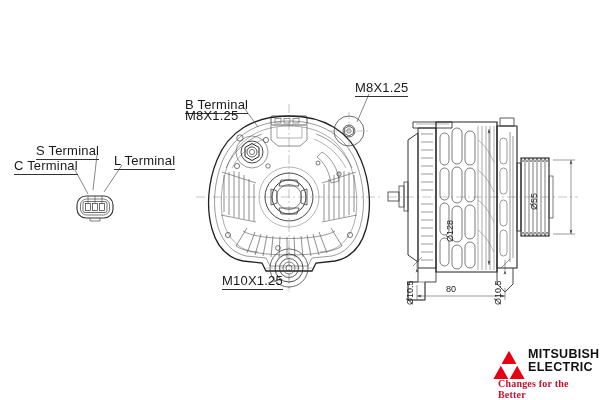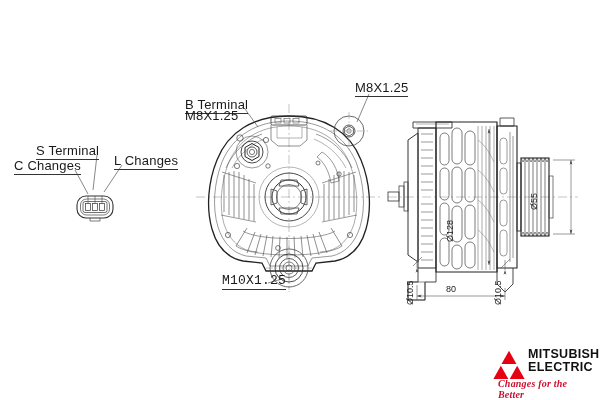--- a/index.html
+++ b/index.html
@@ -62,21 +62,20 @@
     font-size: 12.5px;
     line-height: 13px;
     color: #111111;
     letter-spacing: 0.3px;
   }
   .logo-tag {
     position: absolute;
     left: 6px;
     top: 30px;
     font-family: "Liberation Serif", serif;
-    font-style: italic;
     font-weight: bold;
     font-size: 10px;
     color: #c8102e;
     letter-spacing: 0.2px;
   }
 </style>
 </head>
 <body>
 
 <div id="page">
@@ -398,27 +397,27 @@
       <g stroke="#555" stroke-width="0.6">
         <path d="M417,260 L417,268" marker-end="url(#arrR)"></path>
         <path d="M413,266 L422,257"></path>
         <path d="M505,260 L505,270" marker-end="url(#arrR)"></path>
         <path d="M501,268 L510,259"></path>
       </g>
     </g>
   </svg>
 
   <div class="label underlined" style="left:36px; top:143px;">S Terminal</div>
-  <div class="label underlined" style="left:14px; top:158px;">C Changes</div>
-  <div class="label underlined" style="left:114px; top:153px;">L Changes</div>
+  <div class="label underlined" style="left:14px; top:158px;">C Terminal</div>
+  <div class="label underlined" style="left:114px; top:153px;">L Terminal</div>
 
   <div class="label underlined" style="left:185px; top:97px;">B Terminal</div>
   <div class="label" style="left:185px; top:108px;">M8X1.25</div>
   <div class="label underlined" style="left:355px; top:80px;">M8X1.25</div>
-  <div class="label underlined" style="left:222px; top:273px;font-family:Liberation Mono, monospace;">M10X1.25</div>
+  <div class="label underlined" style="left:222px; top:273px;">M10X1.25</div>
 
   <div class="dim vert" style="left:455px; top:232px;">Ø128</div>
   <div class="dim vert" style="left:539px; top:200px;">Ø55</div>
   <div class="dim vert" style="left:415px; top:295px;">Ø10.5</div>
   <div class="dim vert" style="left:503px; top:295px;">Ø10.5</div>
   <div class="dim" style="left:446px; top:284px;">80</div>
 
   <div class="logo">
     <svg class="logo-mark" viewBox="0 0 100 88">
       <polygon points="50,2 72,41 28,41" fill="#e60012"></polygon>

